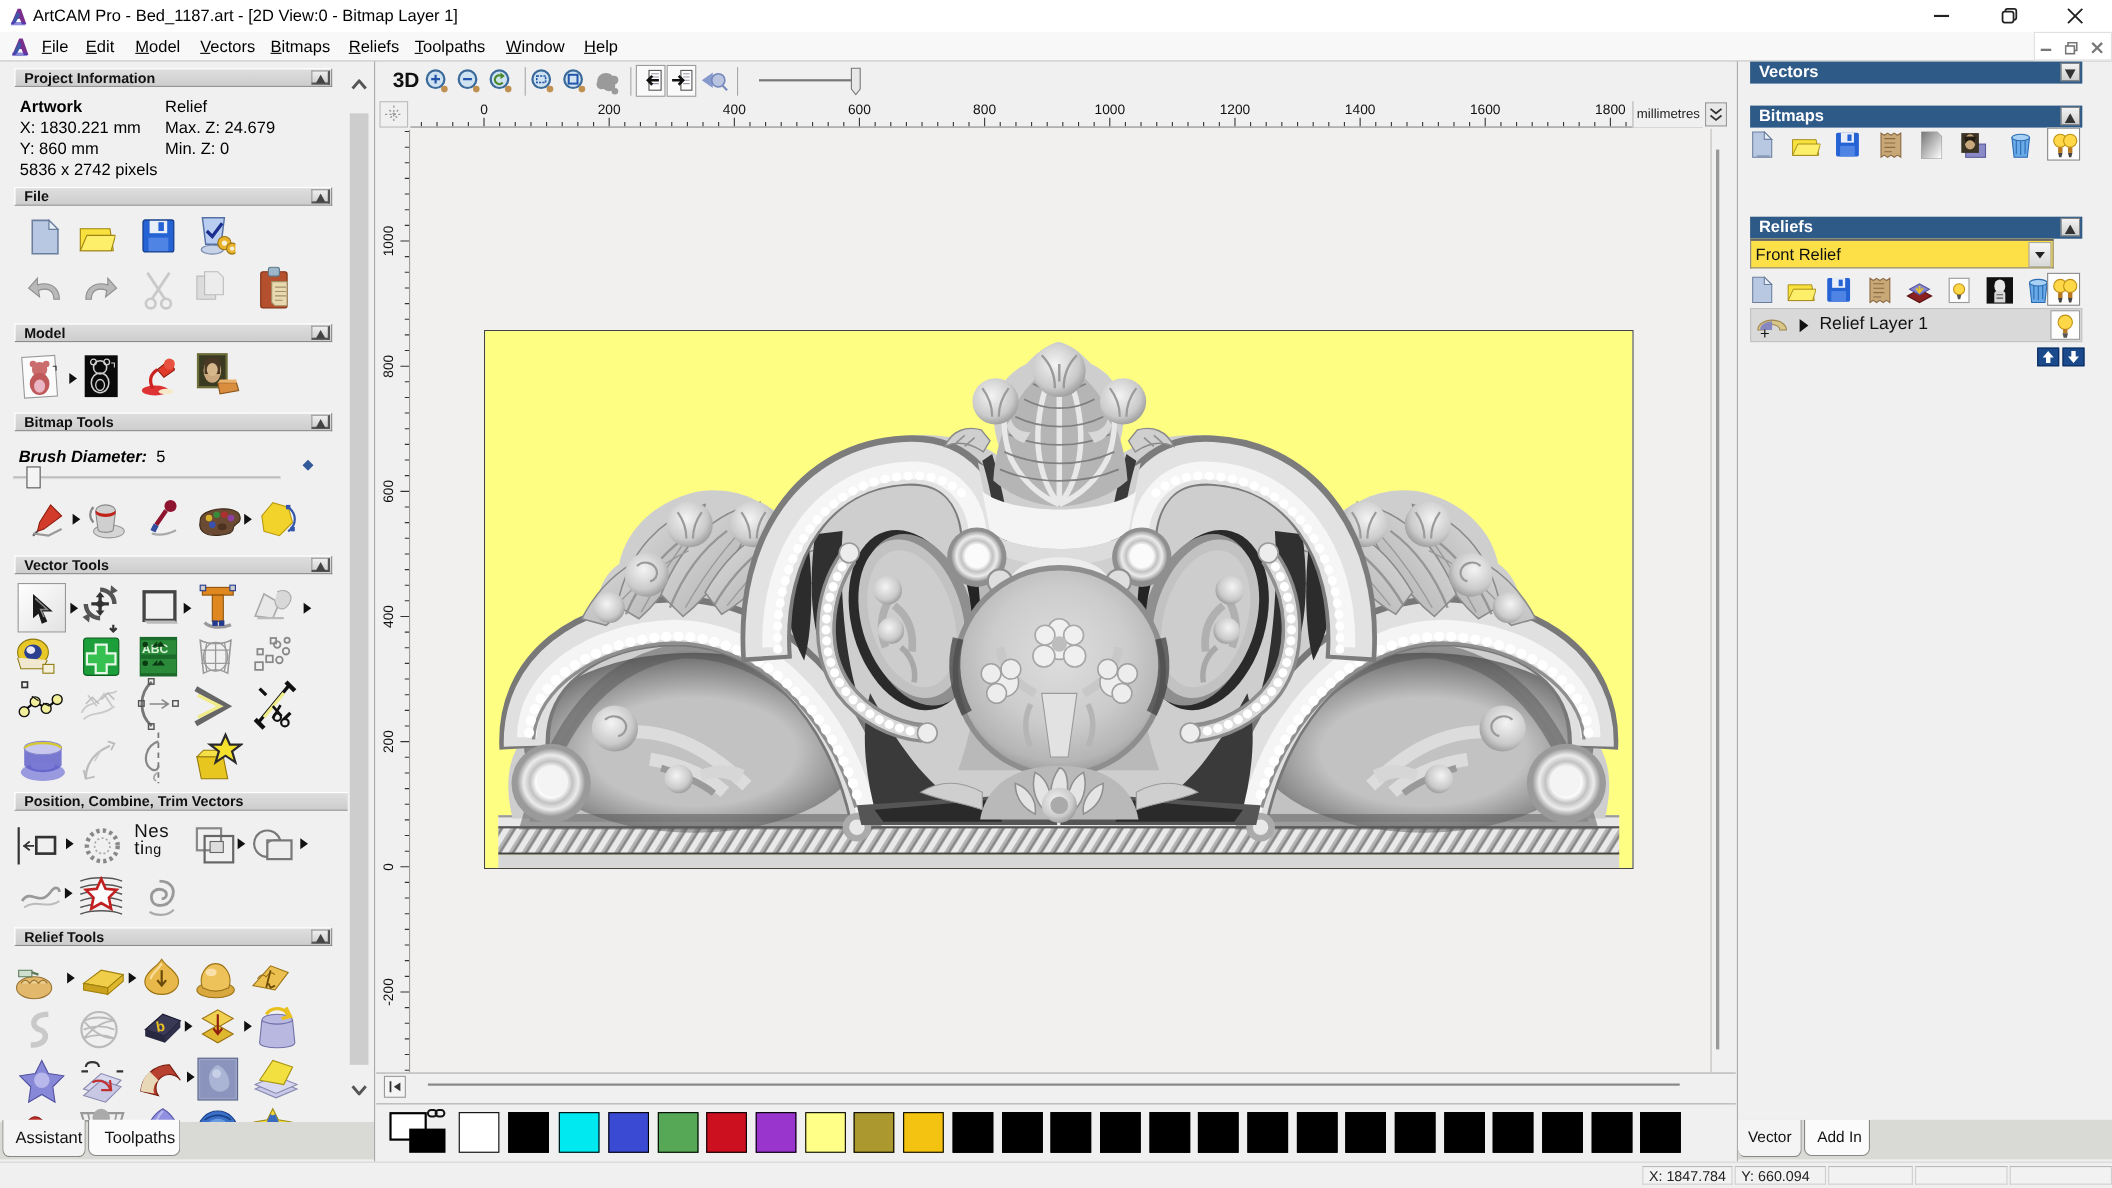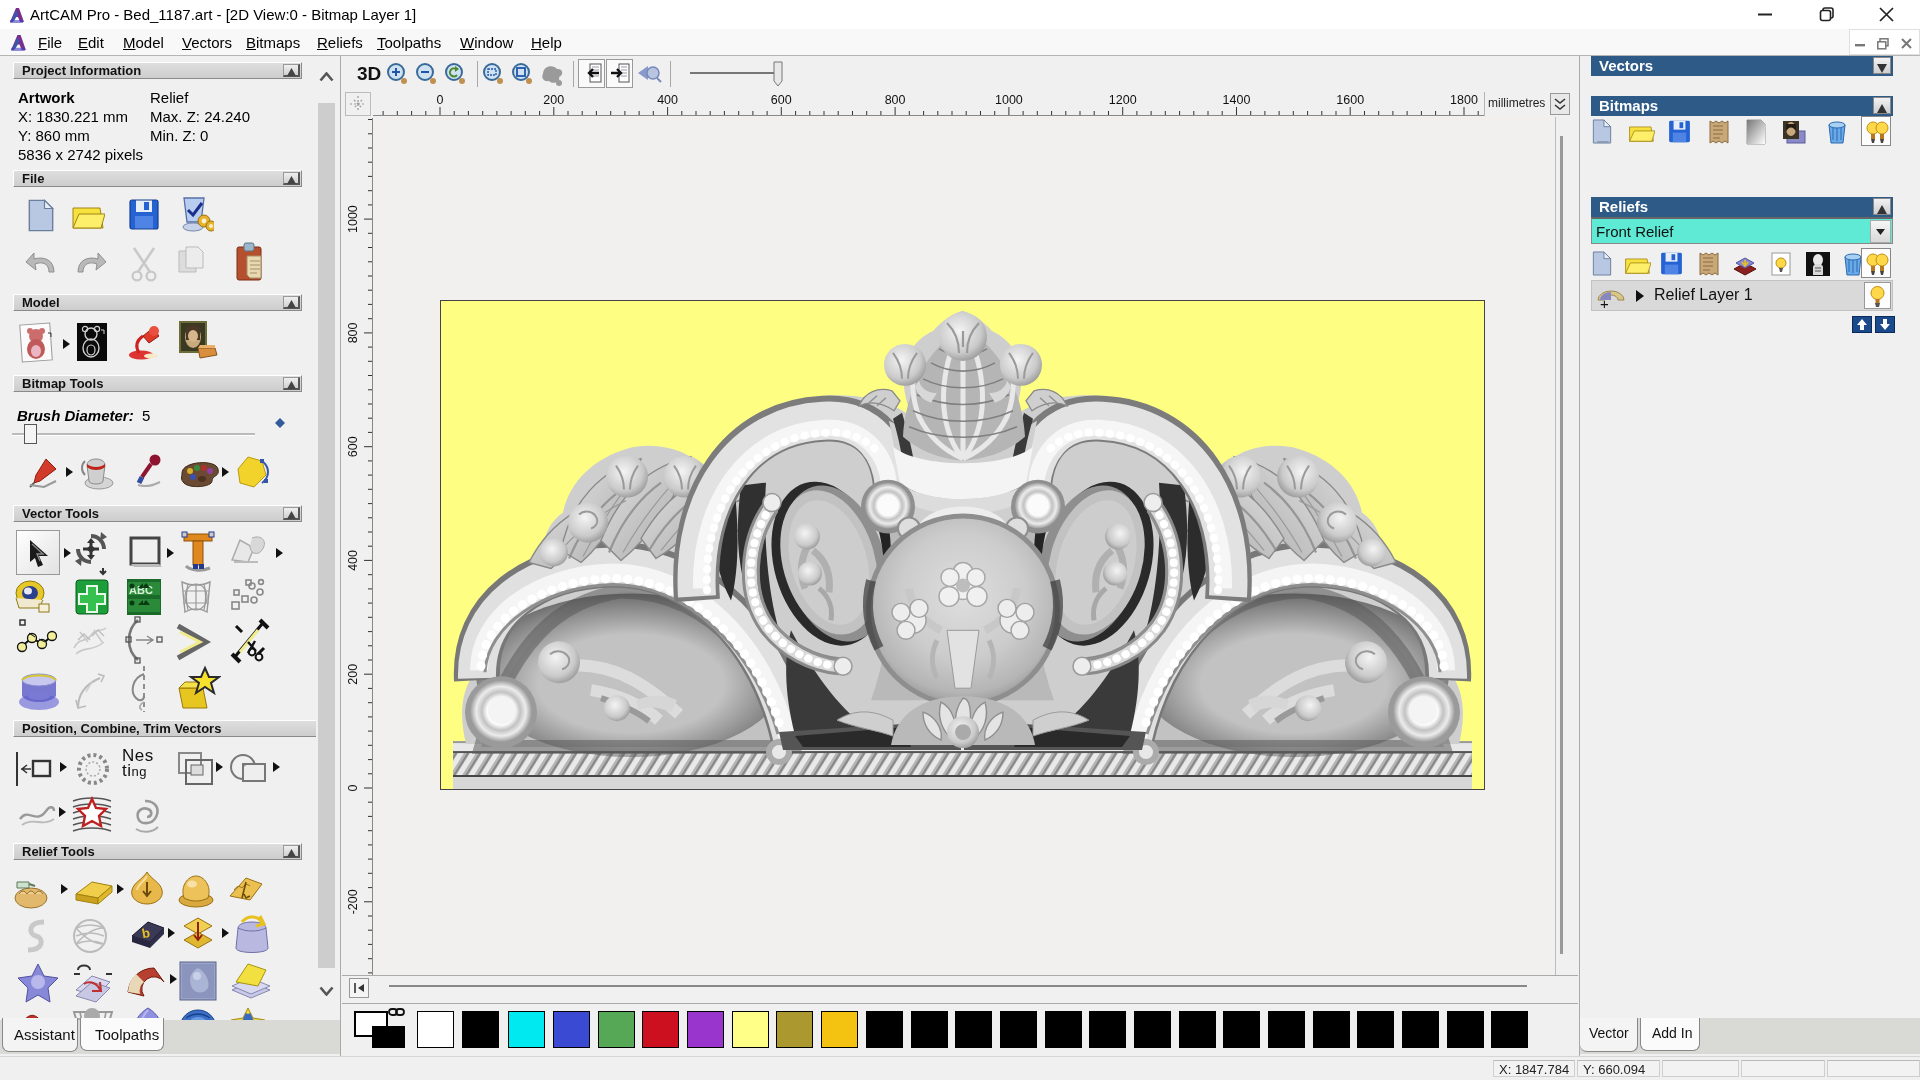--- a/index.html
+++ b/index.html
@@ -68,21 +68,21 @@
 <div class="abs" id="leftpanel" style="left:0;top:56px;width:341px;height:1000px;background:#f0f0f0;border-right:1px solid #a9a9a9;overflow:hidden">
 
   <div class="hdr" style="top:6px">Project Information<span class="hbtn">
         <svg width="9" height="8" viewBox="0 0 9 8">
           <path d="M4.5 0 L9 8 L0 8 Z" fill="#444"></path>
         </svg>
       </span></div>
   <div class="abs" style="left:18px;top:33px;font-size:15px;font-weight:bold">Artwork</div>
   <div class="abs" style="left:150px;top:33px;font-size:15px;font-weight:normal">Relief</div>
   <div class="abs" style="left:18px;top:52px;font-size:15px">X: 1830.221 mm</div>
-  <div class="abs" style="left:150px;top:52px;font-size:15px">Max. Z: 24.240</div>
+  <div class="abs" style="left:150px;top:52px;font-size:15px">Max. Z: 24.679</div>
   <div class="abs" style="left:18px;top:71px;font-size:15px">Y: 860 mm</div>
   <div class="abs" style="left:150px;top:71px;font-size:15px">Min. Z: 0</div>
   <div class="abs" style="left:18px;top:90px;font-size:15px">5836 x 2742 pixels</div>
 
   <div class="hdr" style="top:114px">File<span class="hbtn">
         <svg width="9" height="8" viewBox="0 0 9 8">
           <path d="M4.5 0 L9 8 L0 8 Z" fill="#444"></path>
         </svg>
       </span></div>
 
@@ -1120,21 +1120,21 @@
       <circle cx="18" cy="10" r="6" fill="#ffd84a" stroke="#c09010"></circle>
       <rect x="7" y="16" width="4" height="5" fill="#b87820"></rect>
       <rect x="16" y="16" width="4" height="5" fill="#b87820"></rect>
       <path d="M7 21 h4 l-1 4 h-2 z M16 21 h4 l-1 4 h-2 z" fill="#444"></path>
     </svg>
 
   <div class="bhdr" style="left:11px;top:141px;width:302px">Reliefs<span class="bbtn"><svg width="10" height="9" viewBox="0 0 10 9" style="margin-top:4px">
           <path d="M5 0 l5 9 h-10 z" fill="#333"></path>
         </svg></span></div>
 
-  <div class="abs" style="left:11px;top:161px;width:302px;height:27px;background:#5eead4;border:1px solid #888;border-top:2px solid #666">
+  <div class="abs" style="left:11px;top:161px;width:276px;height:27px;background:#fde047;border:1px solid #888;border-top:2px solid #666">
     <div class="abs" style="left:4px;top:4px;font-size:15px;color:#111">Front Relief</div>
     <div class="abs" style="right:1px;top:1px;width:21px;height:23px;background:linear-gradient(#f6f6f6,#d8d8d8);border:1px solid #aaa">
       <svg width="19" height="21" viewBox="0 0 19 21">
           <path d="M5 8 h9 l-4.5 6 z" fill="#222"></path>
         </svg>
     </div>
   </div>
 
   <svg class="abs" style="left:11px;top:195px" width="22" height="25" viewBox="0 0 22 26">
       <path d="M2 1 h11 l7 7 v17 h-18 z" fill="#b8c8e2" stroke="#6b7f9d"></path>

